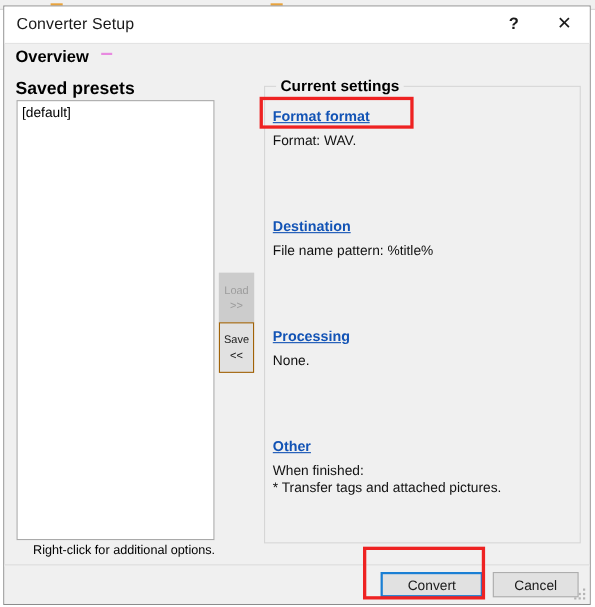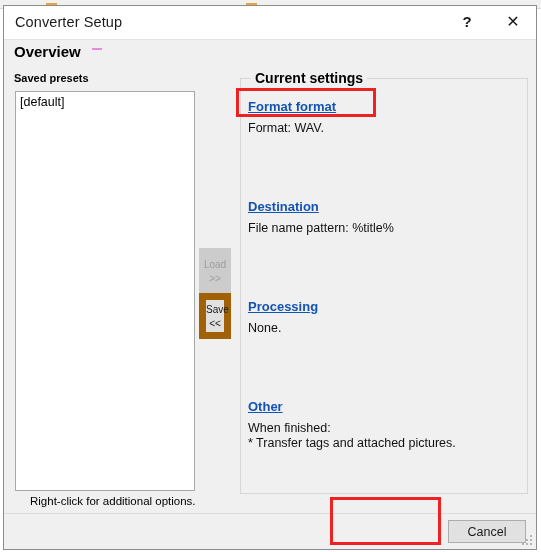--- a/index.html
+++ b/index.html
@@ -105,21 +105,21 @@
     position: relative;
     height: 448px;
     background: #f0f0f0;
   }
 
   
   #saved-presets-label {
     position: absolute;
     left: 10px;
     top: 5px;
-    font-size: 11px;
+    font-size: 16px;
     font-weight: bold;
     color: #000000;
   }
   #presets-list {
     position: absolute;
     left: 11px;
     top: 24px;
     width: 180px;
     height: 400px;
     background: #ffffff;
@@ -156,21 +156,21 @@
   }
   #load-btn {
     top: 181px;
     background: #cccccc;
     border: 1px solid #cccccc;
     color: #9d9d9d;
   }
   #save-btn {
     top: 226px;
     background: #e1e1e1;
-    border: 7px solid #a16207;
+    border: 1px solid #a16207;
     color: #1a1a1a;
   }
 
   
   #settings-group {
     position: absolute;
     left: 234px;
     top: 11px;
     width: 288px;
     height: 416px;
@@ -324,20 +324,21 @@
 
     <div class="section" style="top:330px">
       <a class="section-link">Other</a>
       <div class="section-body">When finished:
 * Transfer tags and attached pictures.</div>
     </div>
 
   </div>
 
   <div id="footer">
+    <button id="convert-btn" class="dlgbtn">Convert</button>
     <button id="cancel-btn" class="dlgbtn">Cancel</button>
     <span id="resize-grip">
       <i style="left:8px;top:0px"></i>
       <i style="left:4px;top:4px"></i>
         <i style="left:8px;top:4px"></i>
       <i style="left:0px;top:8px"></i>
         <i style="left:4px;top:8px"></i>
         <i style="left:8px;top:8px"></i>
     </span>
   </div>

